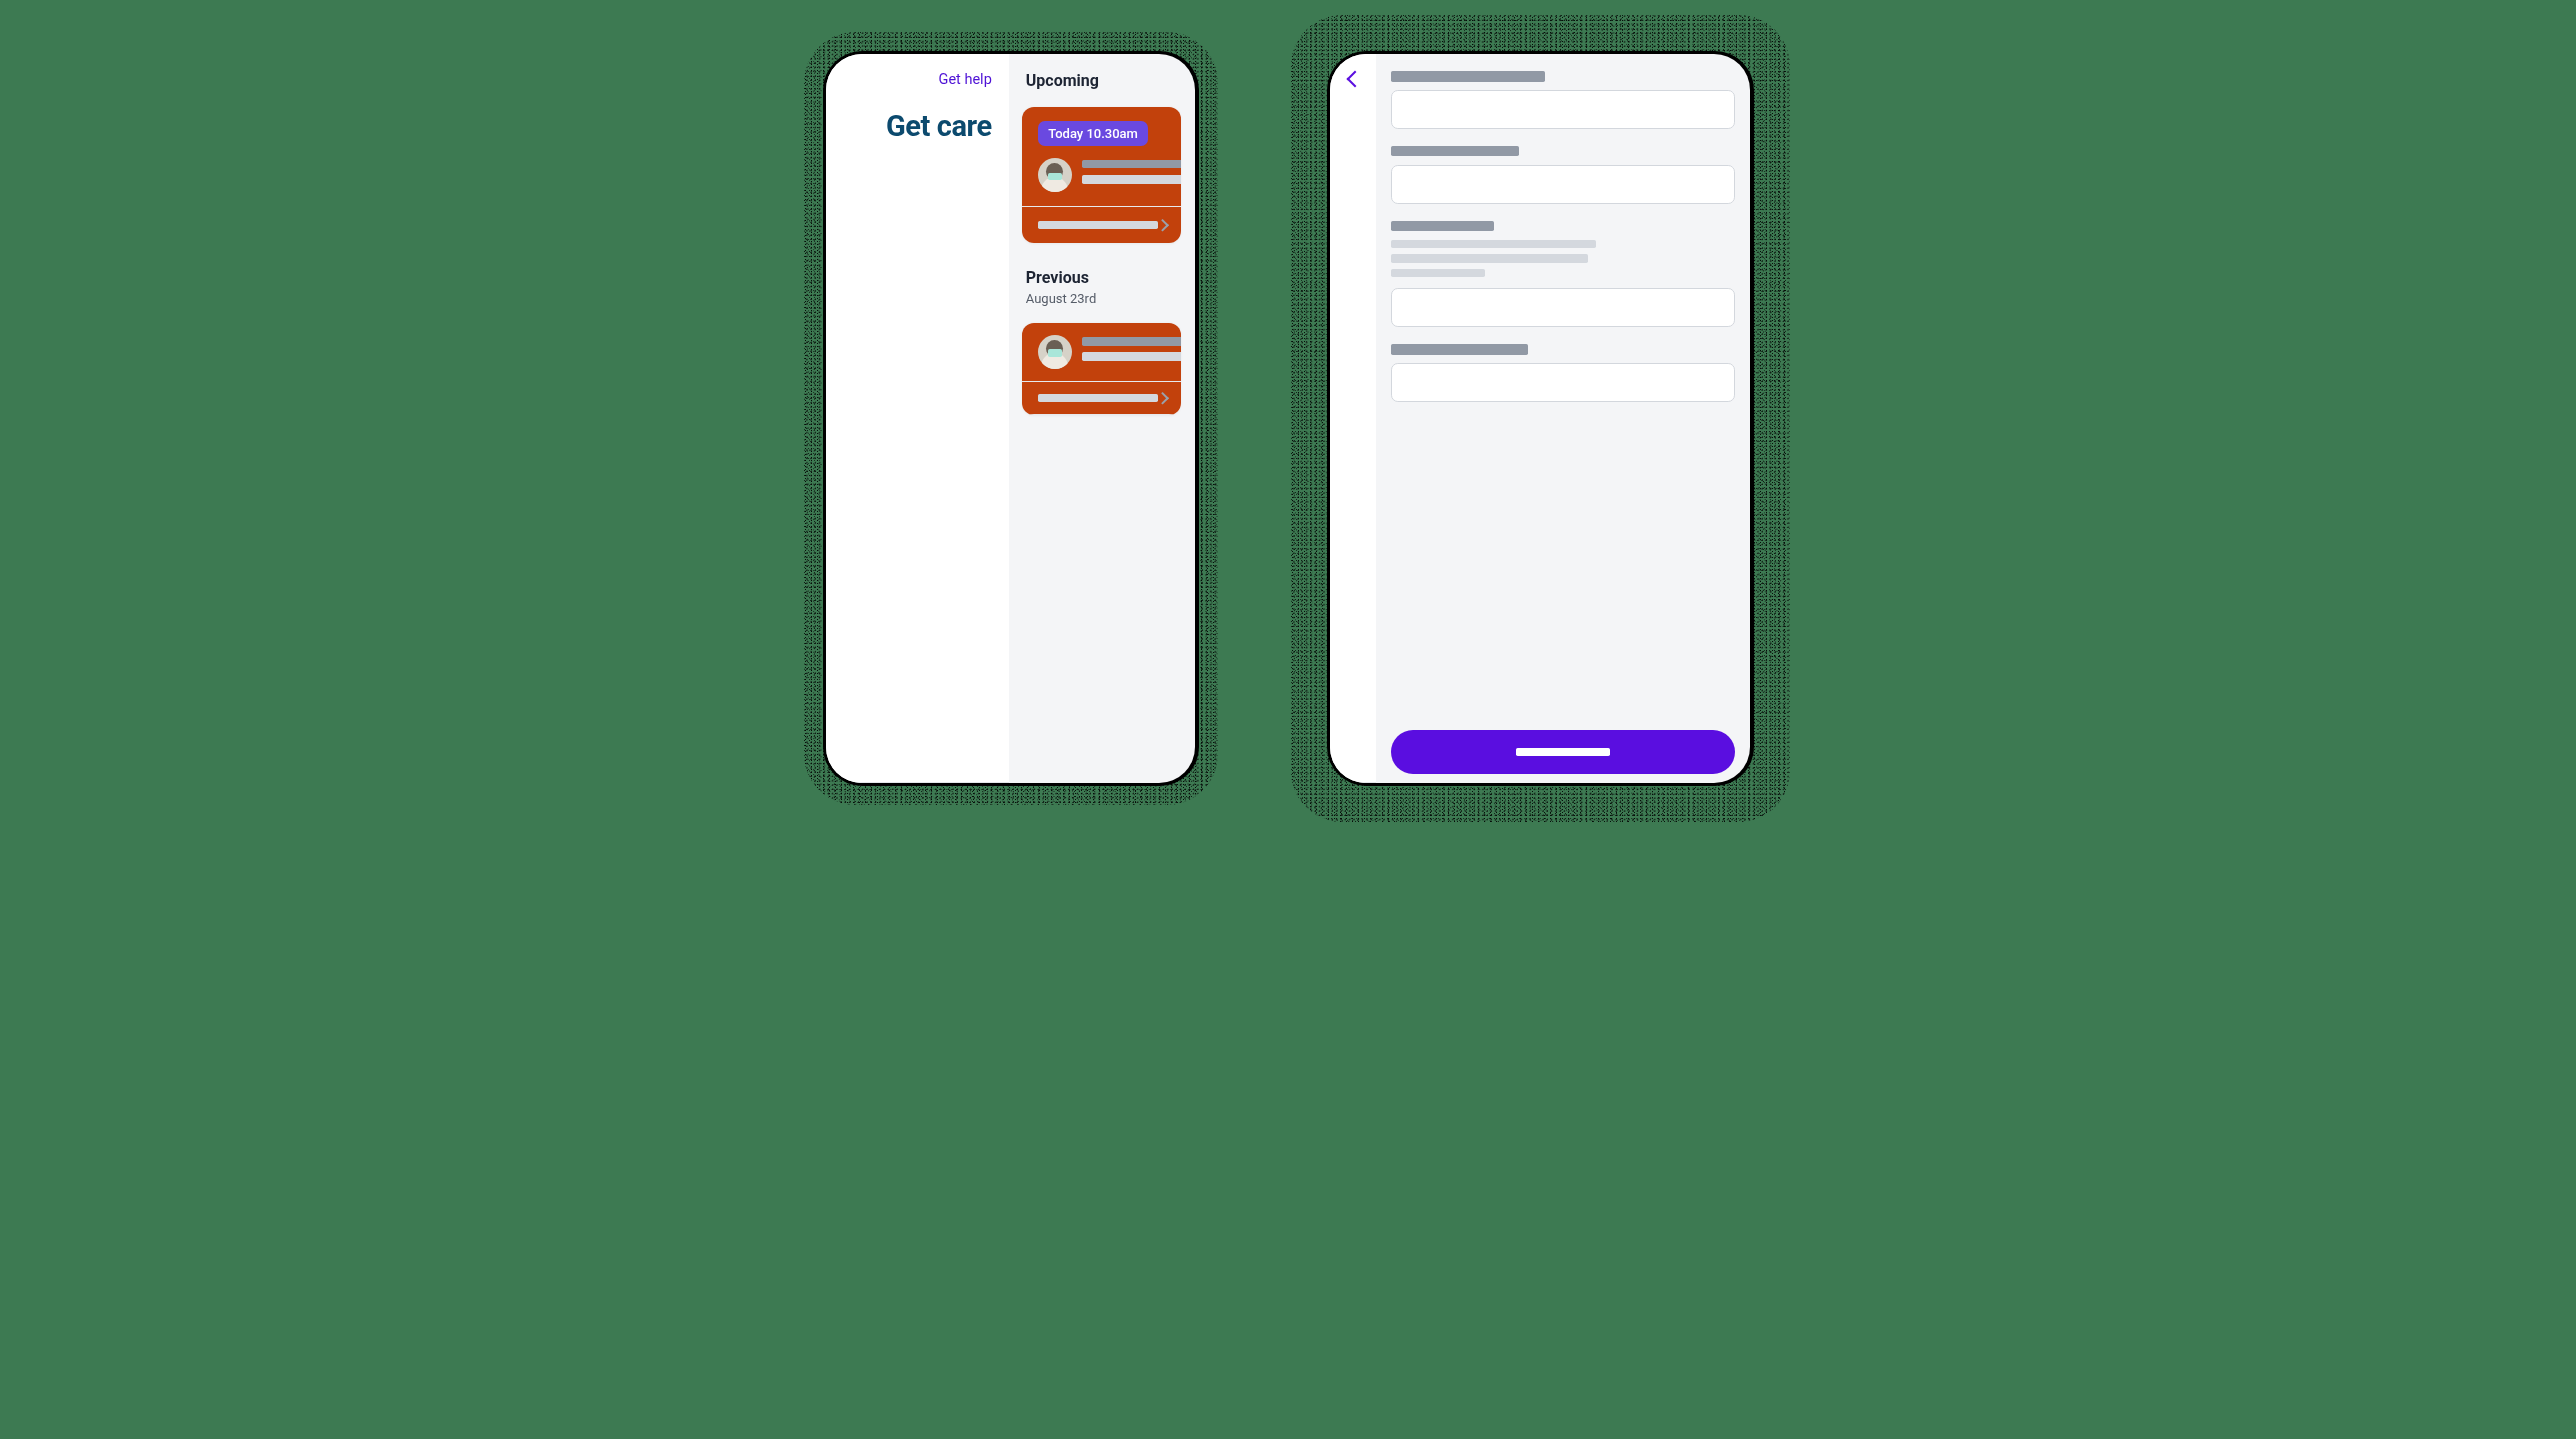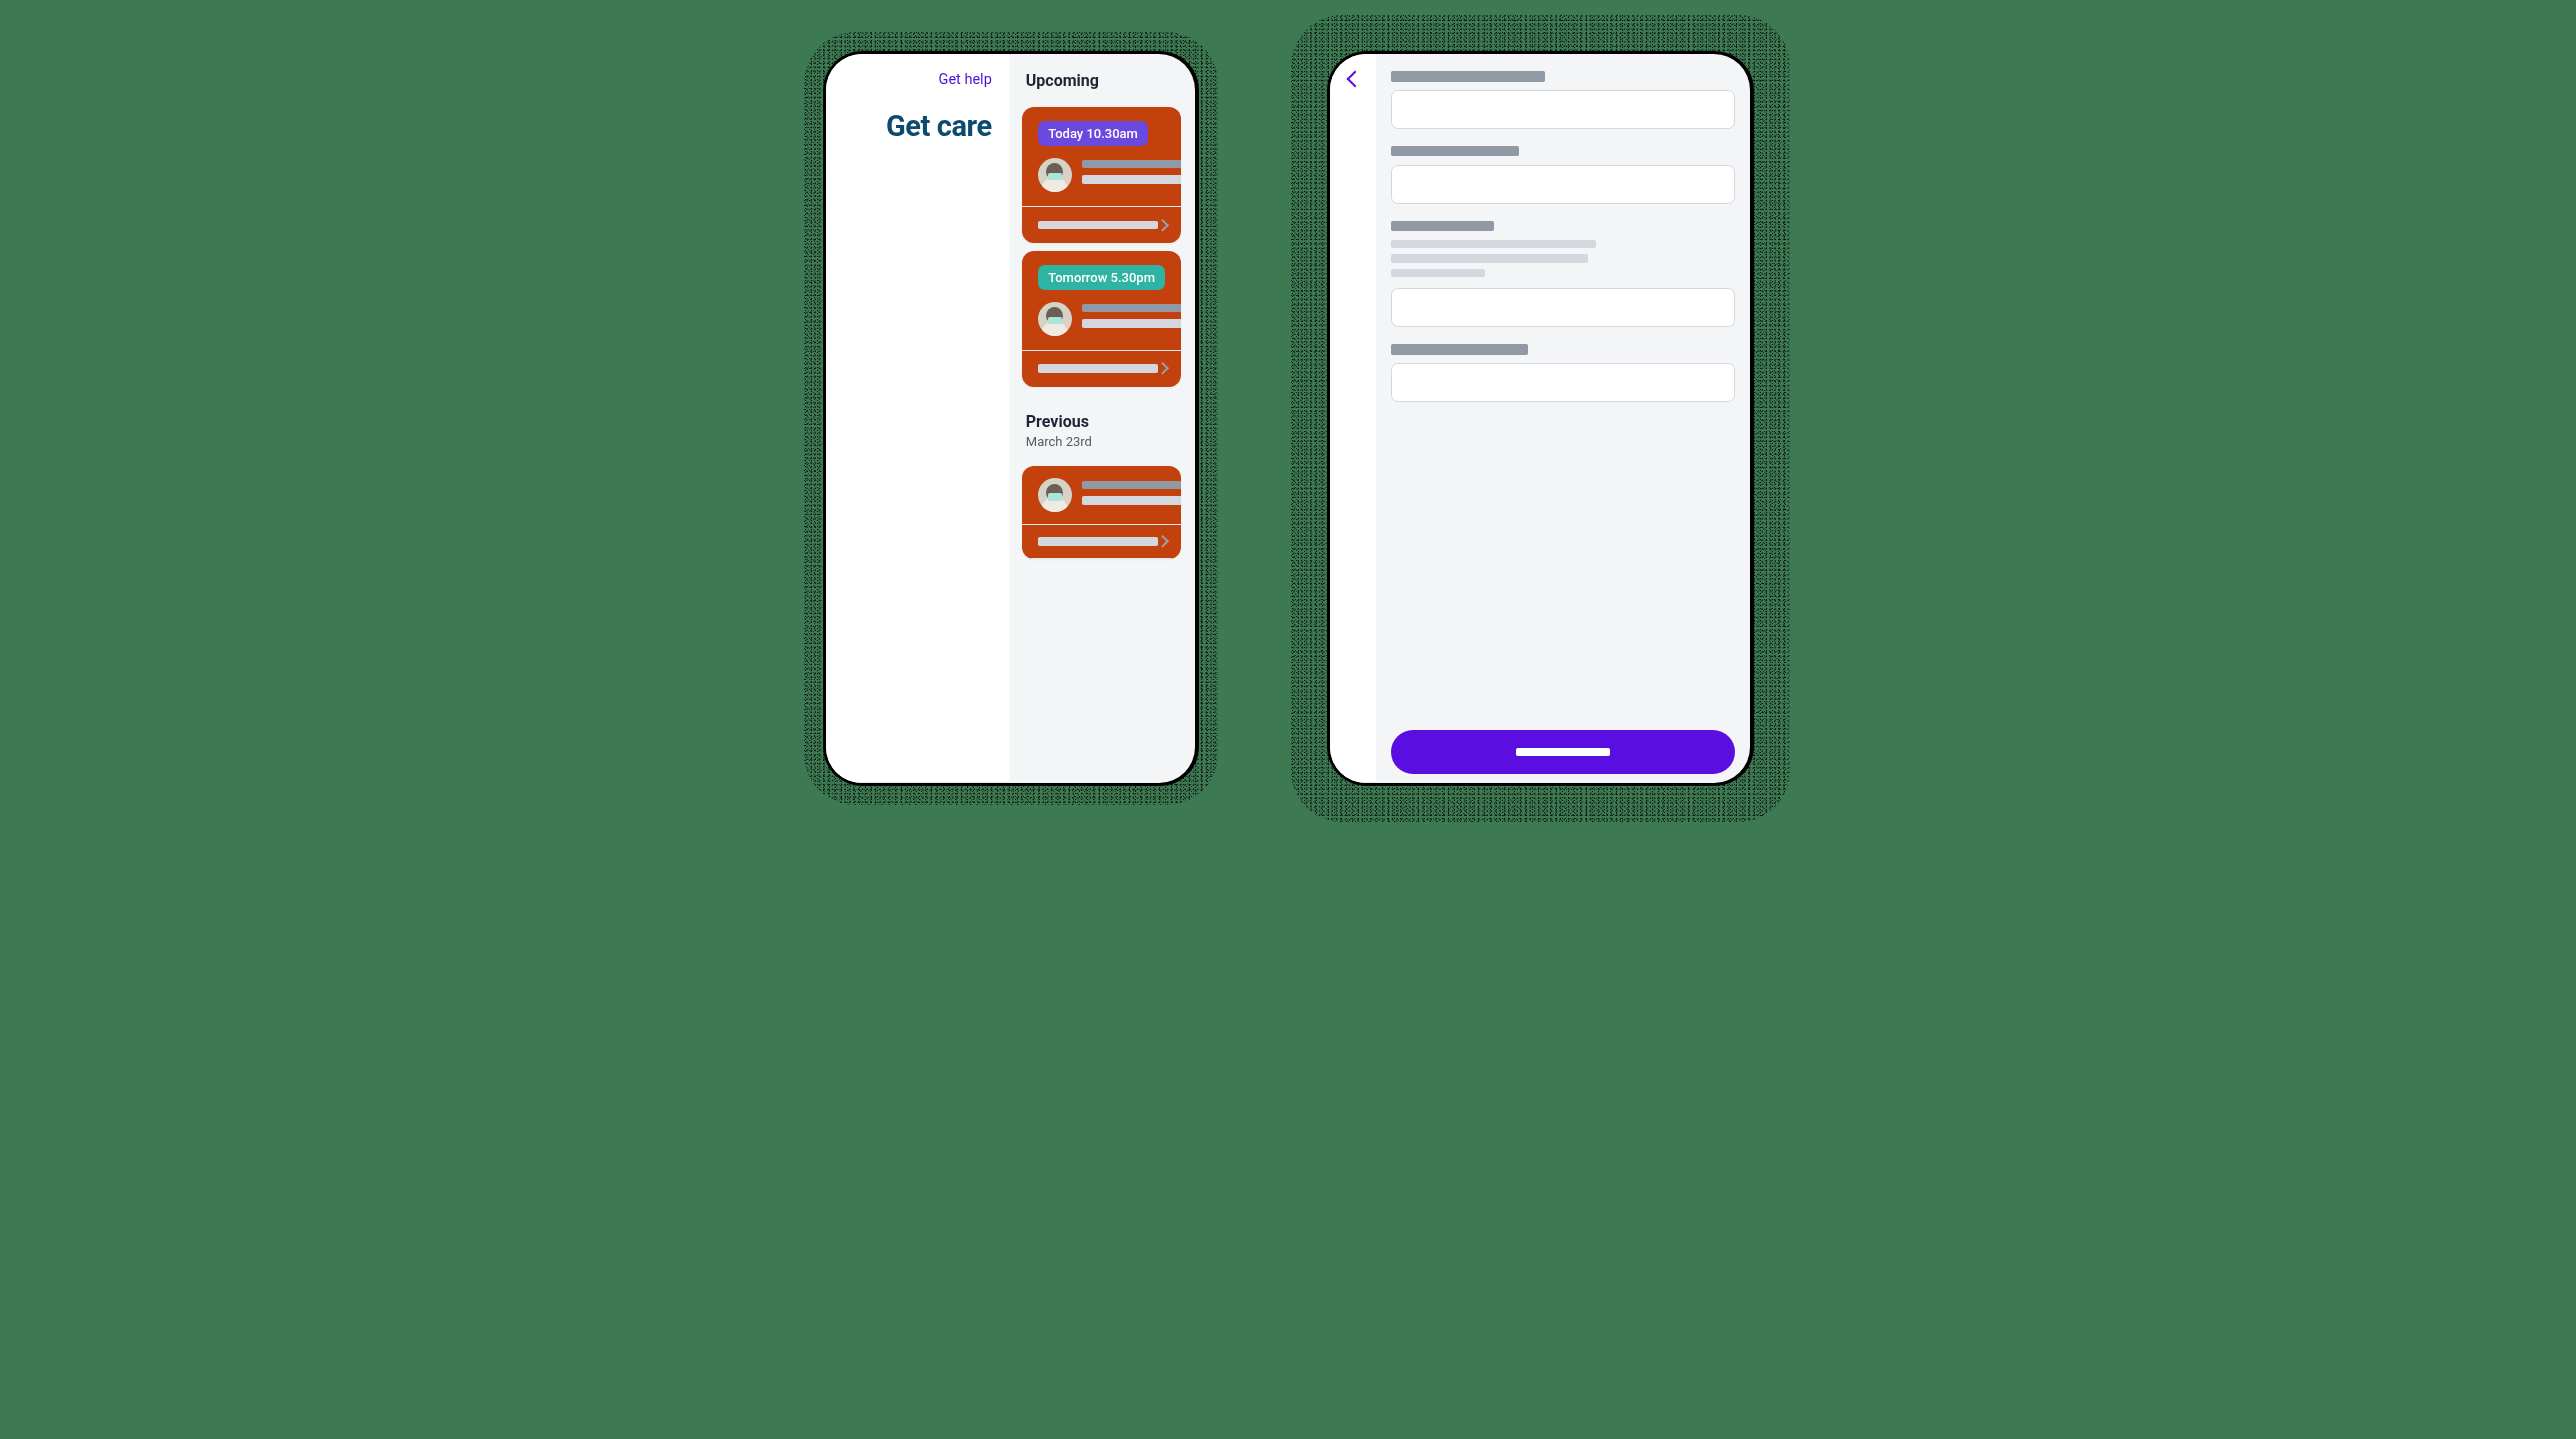--- a/index.html
+++ b/index.html
@@ -307,43 +307,24 @@
               </div>
             </div>
           </div>
           <div class="card-divider"></div>
           <div class="card-footer">
             <div class="ph-line light" style="width:162px;"></div>
             <span class="chevron"></span>
           </div>
         </div>
 
-        <div class="card">
-          <div class="card-pad">
-            <span class="badge teal">Tomorrow 5.30pm</span>
-            <div class="doc-row">
-              <div class="avatar">
-                  <span class="mask"></span>
-                </div>
-              <div class="doc-lines">
-                <div class="ph-line ph-w1"></div>
-                <div class="ph-line light ph-w3"></div>
-              </div>
-            </div>
-          </div>
-          <div class="card-divider"></div>
-          <div class="card-footer">
-            <div class="ph-line light" style="width:162px;"></div>
-            <span class="chevron"></span>
-          </div>
-        </div>
 
         <div class="section-header">
           <div class="section-title">Previous</div>
-          <div class="section-sub">March 23rd</div>
+          <div class="section-sub">August 23rd</div>
         </div>
 
         <div class="card">
           <div class="prev-row">
             <div class="doc-row">
               <div class="avatar">
                   <span class="mask"></span>
                 </div>
               <div class="doc-lines">
                 <div class="ph-line ph-w1b"></div>

